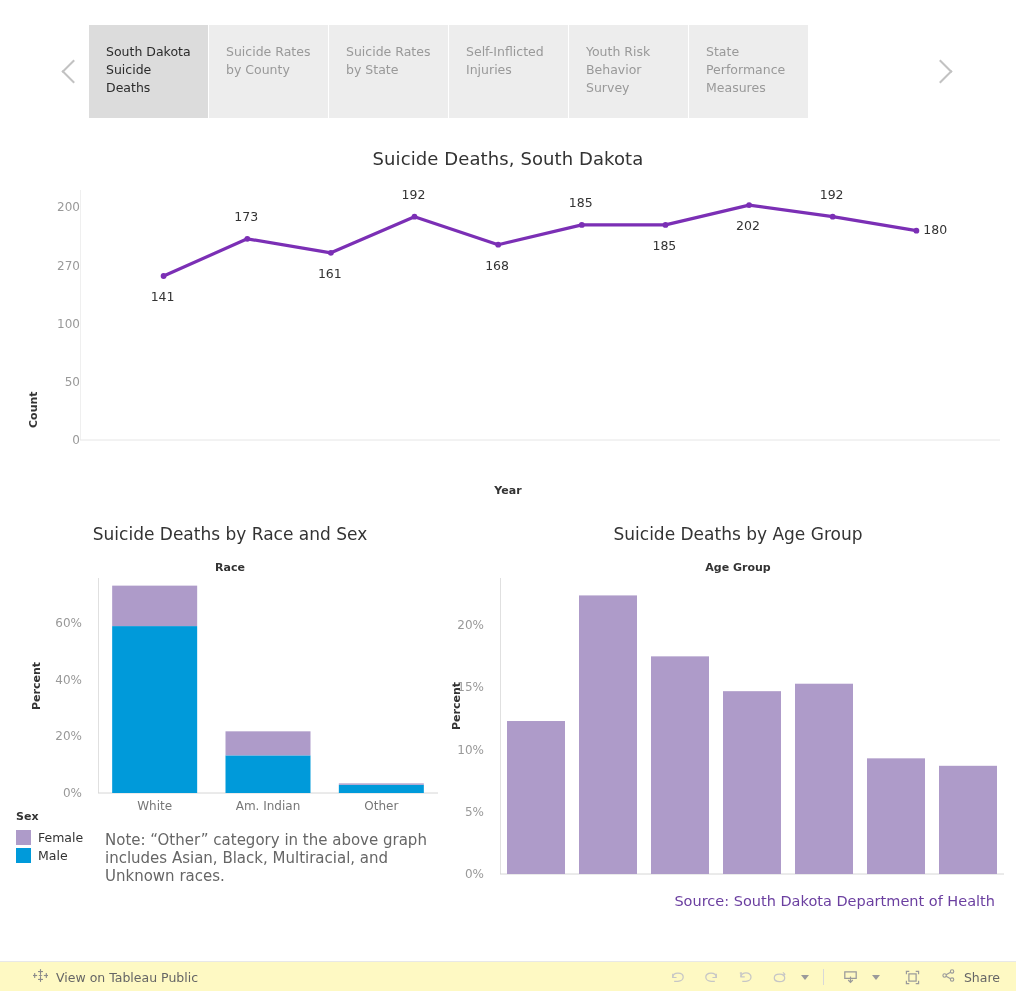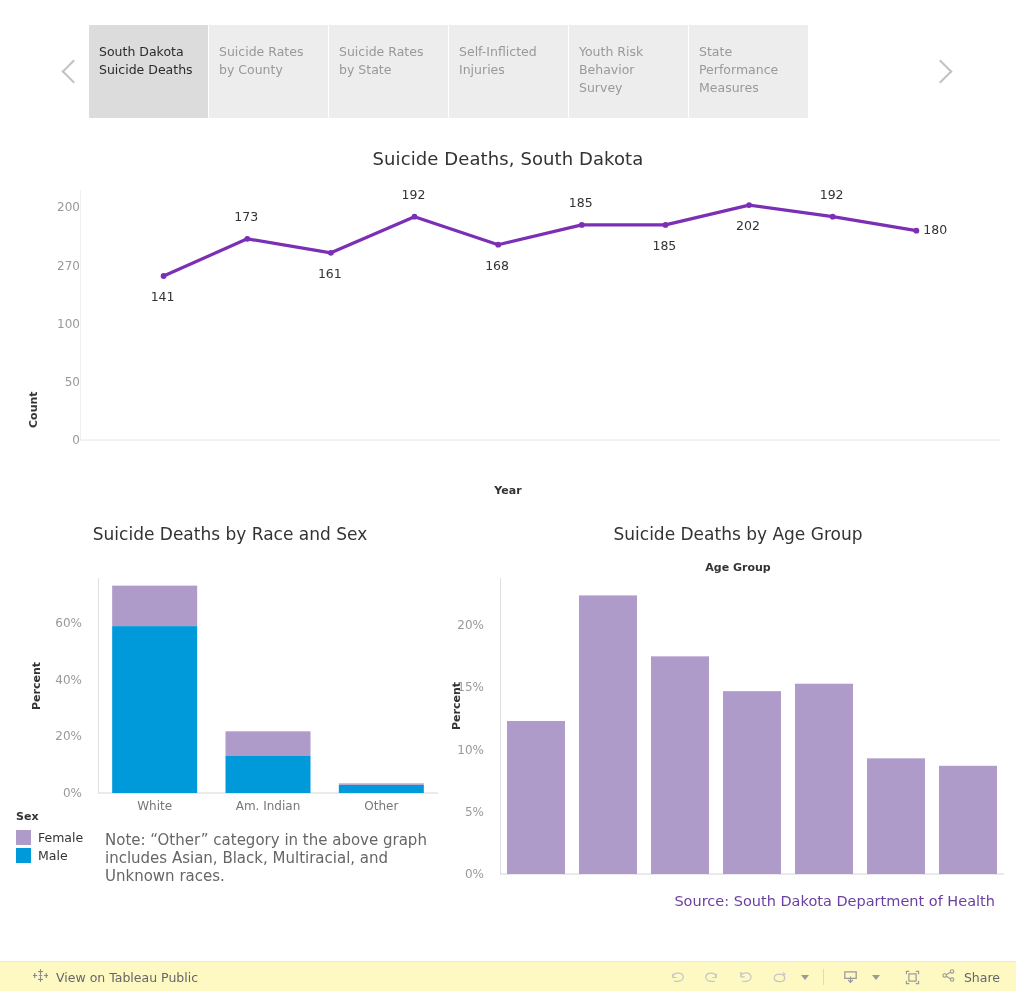--- a/index.html
+++ b/index.html
@@ -50,21 +50,21 @@
     top: 25px;
     height: 93px;
     display: flex;
     gap: 1px;
   }
   .tab {
     width: 119px;
     height: 93px;
     background: #ededed;
     box-sizing: border-box;
-    padding: 18px 14px 0 10px;
+    padding: 18px 14px 0 17px;
     font-size: 12.5px;
     line-height: 18px;
     color: #999999;
     cursor: pointer;
     overflow: hidden;
   }
   .tab.active {
     background: #dcdcdc;
     color: #2b2b2b;
   }
@@ -342,20 +342,21 @@
       <div class="pt-label" style="left: 572.455px; top: 47.8837px;">185</div>
       <div class="pt-label" style="left: 656.091px; top: 28.1163px;">202</div>
       <div class="pt-label" style="left: 739.727px; top: -3.25581px;">192</div>
       <div class="pt-label" style="left: 843.364px; top: 31.6977px;">180</div>
     </div>
   <div id="line-x-title">Year</div>
 </div>
 
 <div id="race-zone">
   <div class="sub-title">Suicide Deaths by Race and Sex</div>
+  <div class="field-header" style="top:46px;left:0;">Race</div>
   <div class="axis-title-v" style="left:30px;top:195px;">Percent</div>
   <div id="race-plot" style="position:absolute;left:98px;top:63px;width:340px;height:215px;"><svg width="340" height="217">
         <line x1="0.5" y1="0" x2="0.5" y2="215" stroke="#e0e0e0"></line>
         <line x1="0" y1="215" x2="340" y2="215" stroke="#d6d6d6"></line>
         <line x1="-5" y1="215" x2="0" y2="215" stroke="#dcdcdc"></line>
         <line x1="-5" y1="158.42105263157896" x2="0" y2="158.42105263157896" stroke="#dcdcdc"></line>
         <line x1="-5" y1="101.8421052631579" x2="0" y2="101.8421052631579" stroke="#dcdcdc"></line>
         <line x1="-5" y1="45.26315789473685" x2="0" y2="45.26315789473685" stroke="#dcdcdc"></line>
         <rect x="14.166666666666664" y="48.09210526315789" width="85" height="166.9078947368421" fill="#009ada"></rect>
         <rect x="14.166666666666664" y="7.63815789473685" width="85" height="40.453947368421055" fill="#ae9bc9"></rect>

